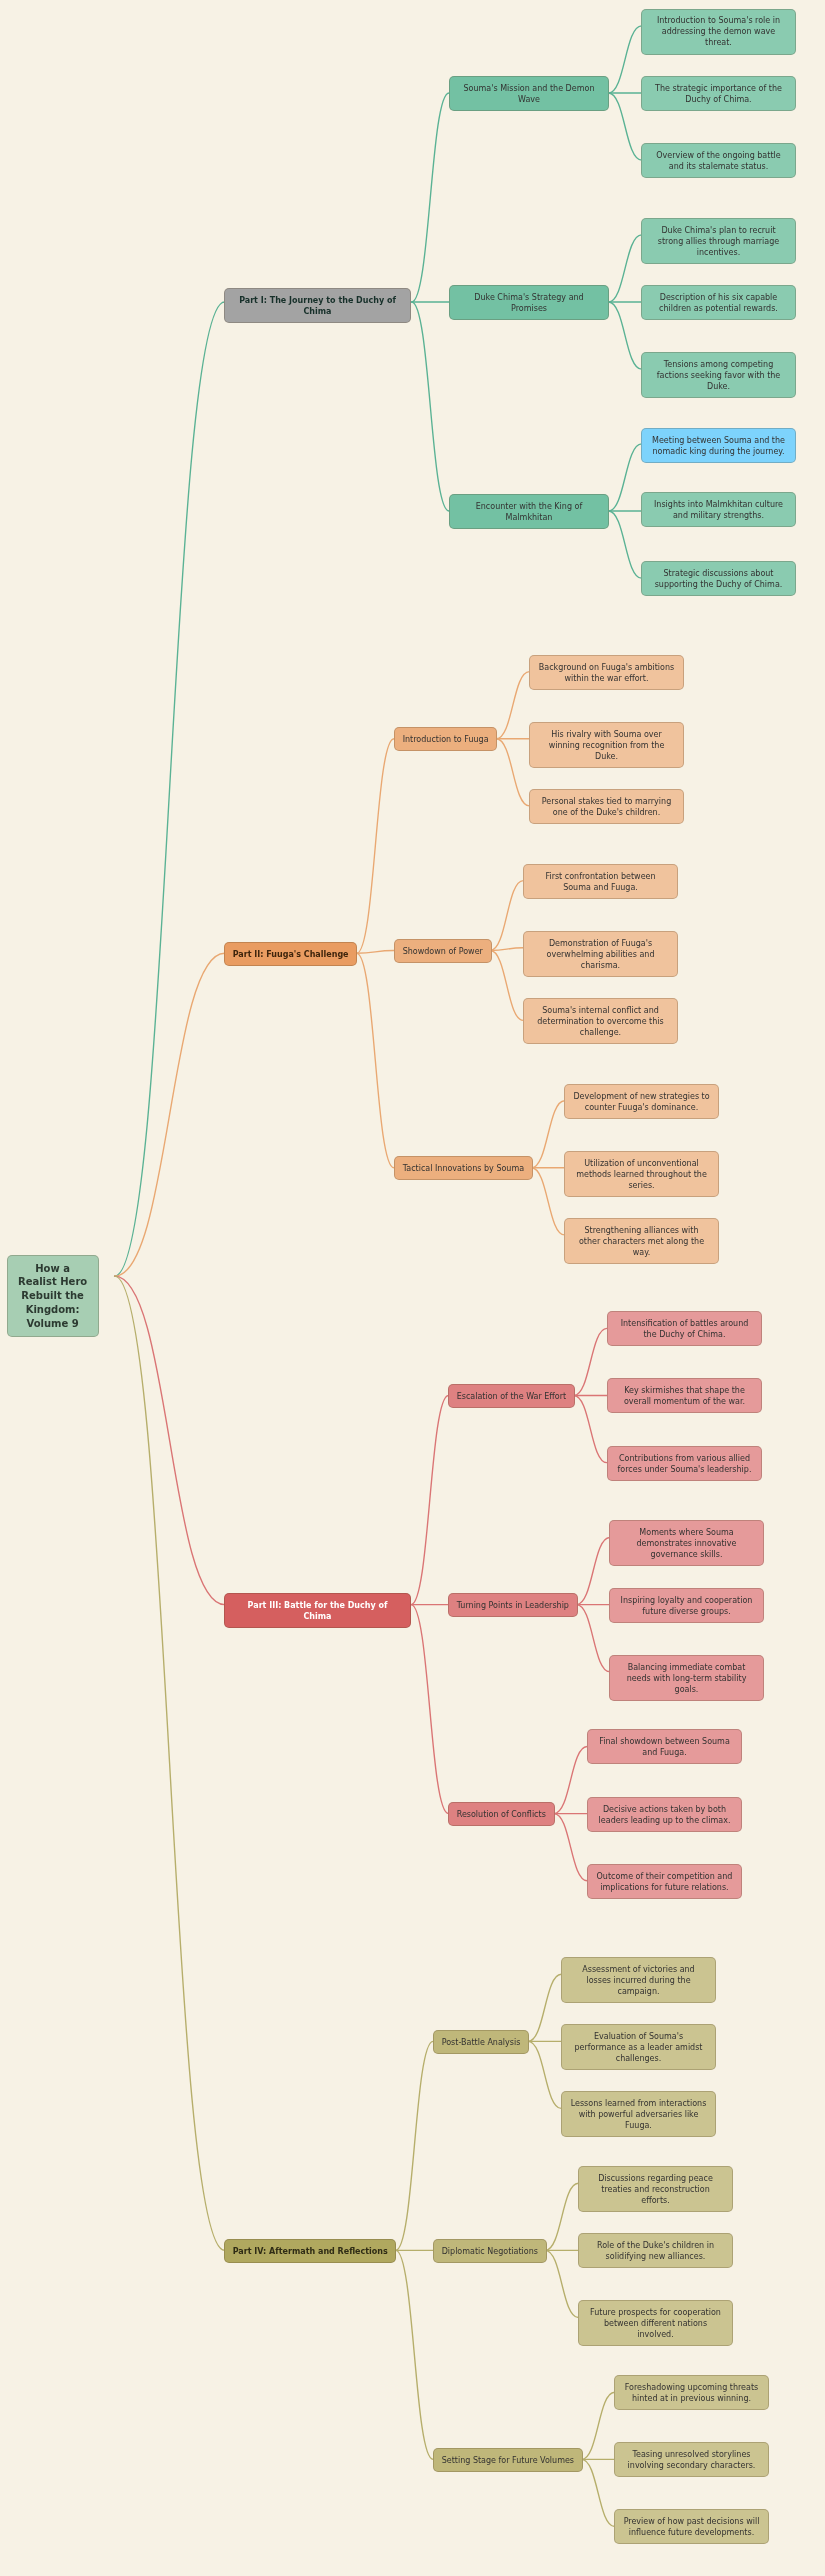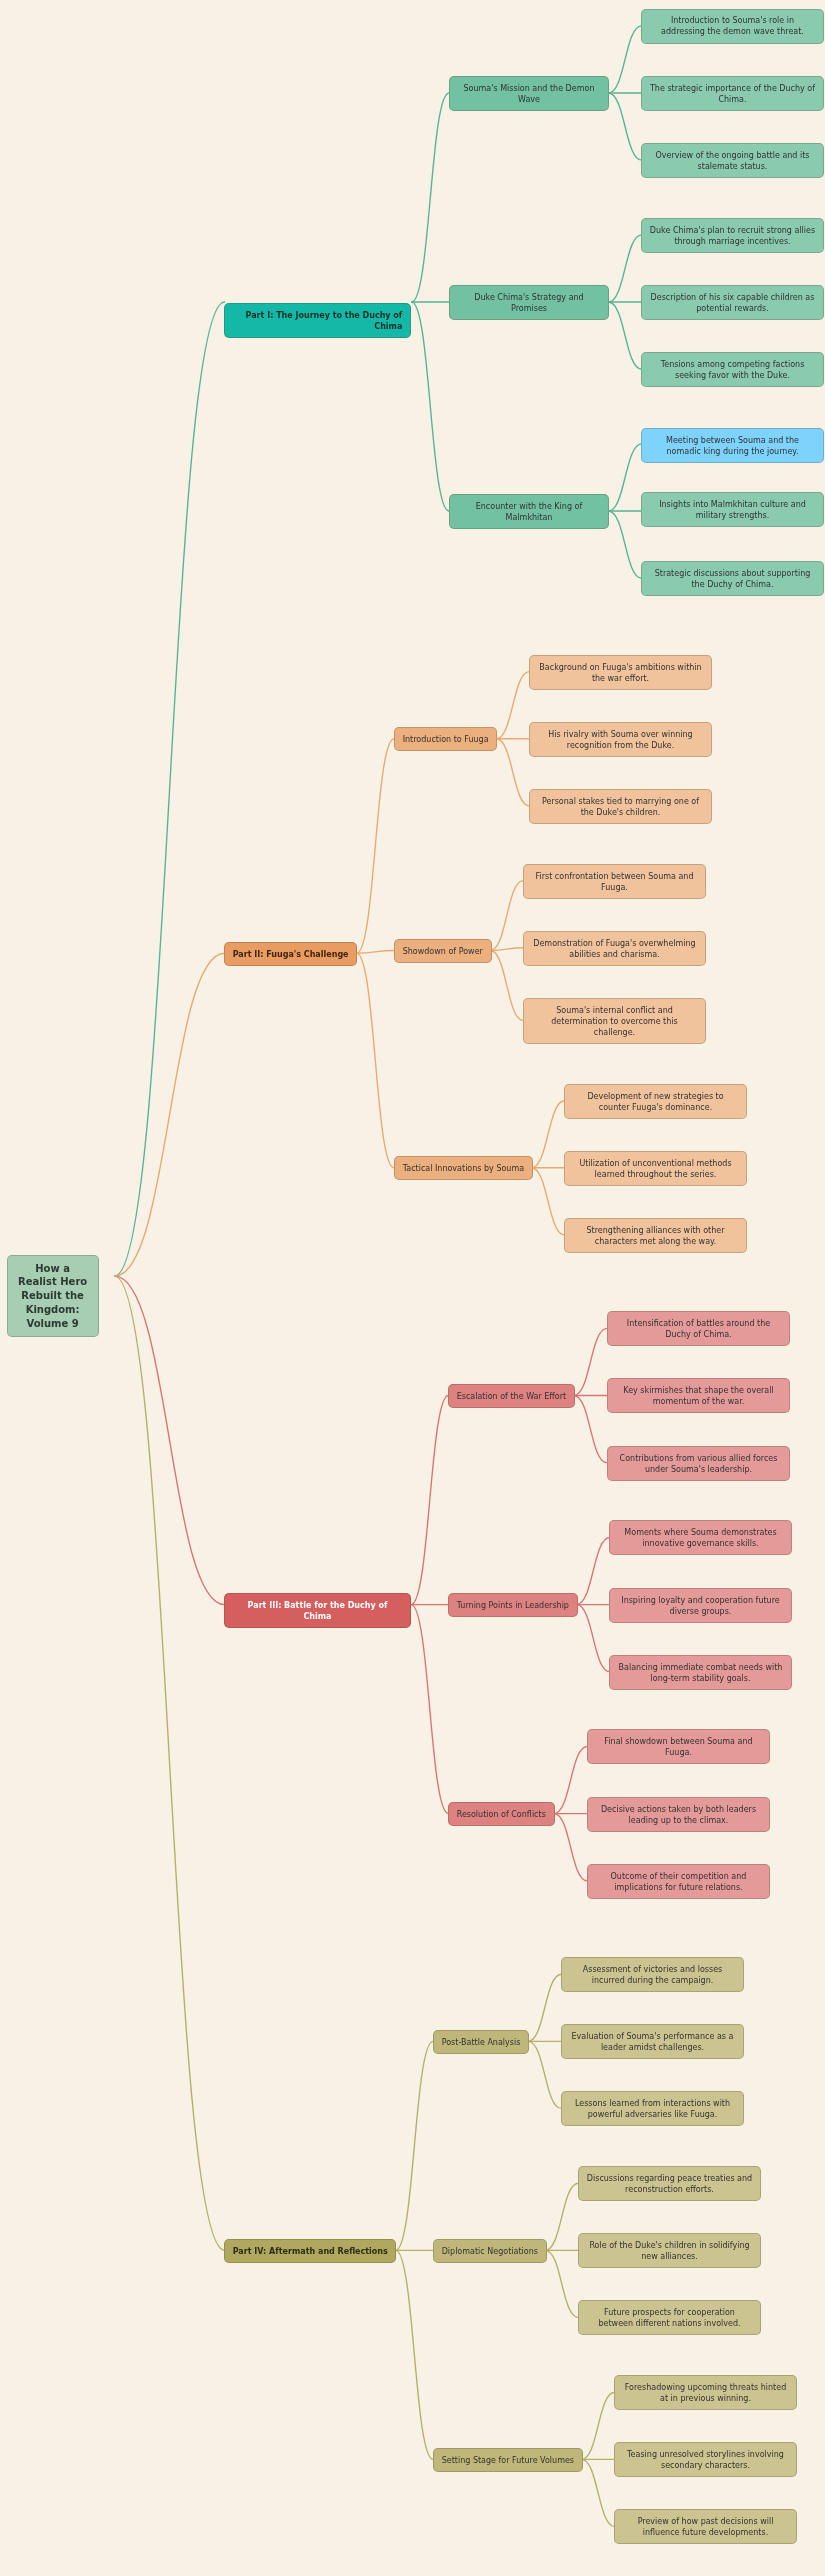--- a/index.html
+++ b/index.html
@@ -14,21 +14,21 @@
     padding: 5.5px 7.7px;
     text-align: center;
     font-size: 8px;
     line-height: 1.38;
     color: #333231;
     border: 0.6px solid rgba(80, 60, 30, 0.25);
   }
   .root-node   { width: 92px; font-weight: bold; font-size: 10px; }
   .branch-node { width: max-content; max-width: 187px; font-weight: bold; font-size: 8px; }
   .topic-node  { width: max-content; max-width: 160px; }
-  .leaf-node   { width: 183px; }
+  .leaf-node   { width: 155px; }
 </style>
 </head>
 <body style="background: rgb(247, 242, 229);">
 
 <div id="canvas" style="width: 826px; background: rgb(247, 242, 229); height: 2576px;">
   <svg id="edges" width="826" height="2576" viewBox="0 0 1501 4683">
       <path d="M 208 2320 C 308 2320, 308 549, 408 549" fill="none" stroke="#5AB294" stroke-width="2.5" stroke-linecap="round"></path>
       <path d="M 748 549 C 782 549, 782 169, 816 169" fill="none" stroke="#5AB294" stroke-width="2.5" stroke-linecap="round"></path>
       <path d="M 1106 169 C 1136 169, 1136 47, 1166 47" fill="none" stroke="#5AB294" stroke-width="2.5" stroke-linecap="round"></path>
       <path d="M 1106 169 C 1136 169, 1136 169, 1166 169" fill="none" stroke="#5AB294" stroke-width="2.5" stroke-linecap="round"></path>
@@ -75,21 +75,21 @@
       <path d="M 719 4091 C 753 4091, 753 4091, 787 4091" fill="none" stroke="#B6AE6B" stroke-width="2.5" stroke-linecap="round"></path>
       <path d="M 991 4091 C 1021 4091, 1021 3969, 1051 3969" fill="none" stroke="#B6AE6B" stroke-width="2.5" stroke-linecap="round"></path>
       <path d="M 991 4091 C 1021 4091, 1021 4091, 1051 4091" fill="none" stroke="#B6AE6B" stroke-width="2.5" stroke-linecap="round"></path>
       <path d="M 991 4091 C 1021 4091, 1021 4213, 1051 4213" fill="none" stroke="#B6AE6B" stroke-width="2.5" stroke-linecap="round"></path>
       <path d="M 719 4091 C 753 4091, 753 4471, 787 4471" fill="none" stroke="#B6AE6B" stroke-width="2.5" stroke-linecap="round"></path>
       <path d="M 1057 4471 C 1087 4471, 1087 4349, 1117 4349" fill="none" stroke="#B6AE6B" stroke-width="2.5" stroke-linecap="round"></path>
       <path d="M 1057 4471 C 1087 4471, 1087 4471, 1117 4471" fill="none" stroke="#B6AE6B" stroke-width="2.5" stroke-linecap="round"></path>
       <path d="M 1057 4471 C 1087 4471, 1087 4593, 1117 4593" fill="none" stroke="#B6AE6B" stroke-width="2.5" stroke-linecap="round"></path>
     </svg>
   <div class="node root-node" id="root-node" style="background: rgb(167, 206, 179); color: rgb(44, 58, 49); left: 6.6px; top: 1255px;">How a Realist Hero Rebuilt the Kingdom: Volume 9</div>
-<div class="node branch-node" style="background: #14b8a6; color: rgb(23, 48, 42); left: 224px; top: 303px; text-align: right;">Part I: The Journey to the Duchy of Chima</div>
+<div class="node branch-node" style="background: #a3a3a3; color: rgb(23, 48, 42); left: 224px; top: 288px;">Part I: The Journey to the Duchy of Chima</div>
     <div class="node topic-node" style="background: rgb(115, 193, 163); left: 449px; top: 76px;">Souma's Mission and the Demon Wave</div>
     <div class="node leaf-node" style="background: rgb(138, 203, 176); left: 641px; top: 8.8px;">Introduction to Souma's role in addressing the demon wave threat.</div>
     <div class="node leaf-node" style="background: rgb(138, 203, 176); left: 641px; top: 76px;">The strategic importance of the Duchy of Chima.</div>
     <div class="node leaf-node" style="background: rgb(138, 203, 176); left: 641px; top: 143px;">Overview of the ongoing battle and its stalemate status.</div>
     <div class="node topic-node" style="background: rgb(115, 193, 163); left: 449px; top: 285px;">Duke Chima's Strategy and Promises</div>
     <div class="node leaf-node" style="background: rgb(138, 203, 176); left: 641px; top: 218px;">Duke Chima's plan to recruit strong allies through marriage incentives.</div>
     <div class="node leaf-node" style="background: rgb(138, 203, 176); left: 641px; top: 285px;">Description of his six capable children as potential rewards.</div>
     <div class="node leaf-node" style="background: rgb(138, 203, 176); left: 641px; top: 352px;">Tensions among competing factions seeking favor with the Duke.</div>
     <div class="node topic-node" style="background: rgb(115, 193, 163); left: 449px; top: 494px;">Encounter with the King of Malmkhitan</div>
     <div class="node leaf-node" style="background: #7dd3fc; left: 641px; top: 428px;">Meeting between Souma and the nomadic king during the journey.</div>

